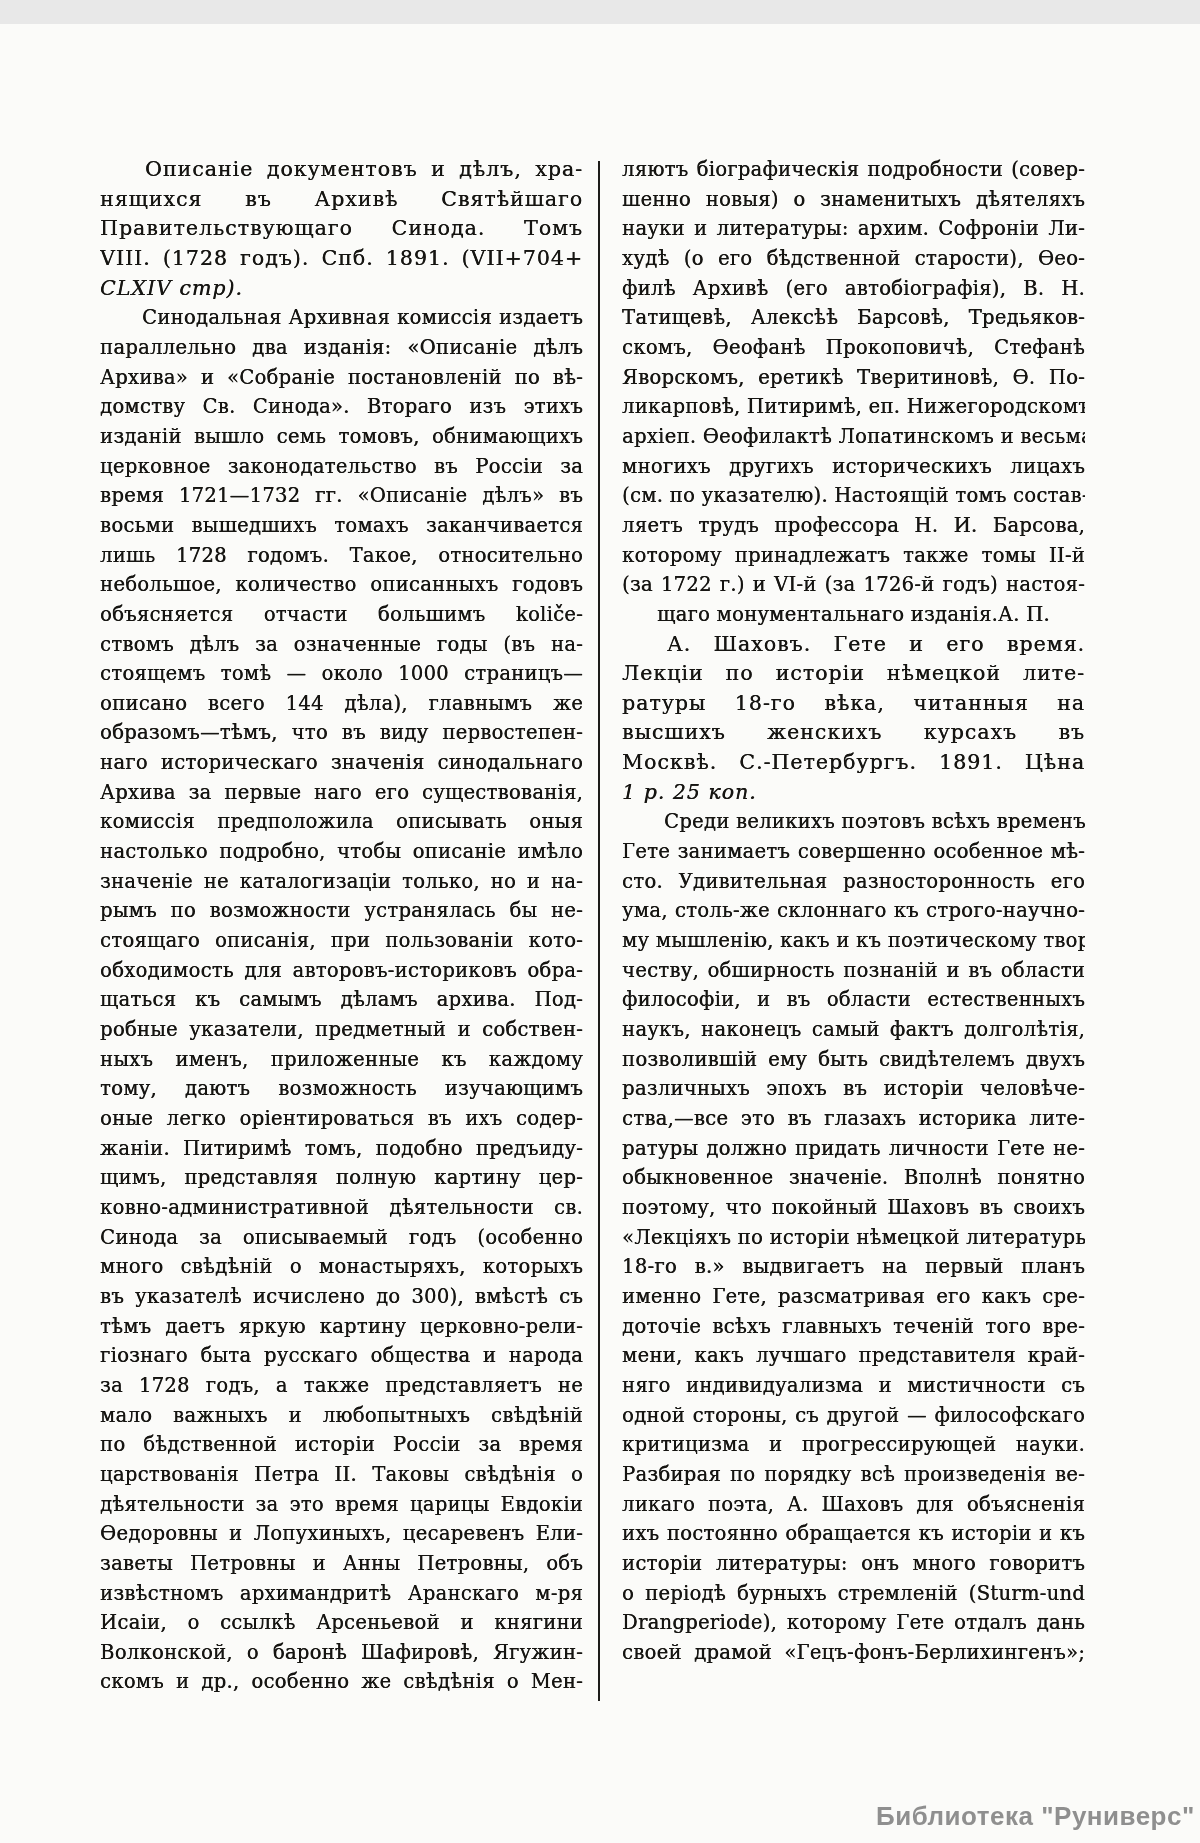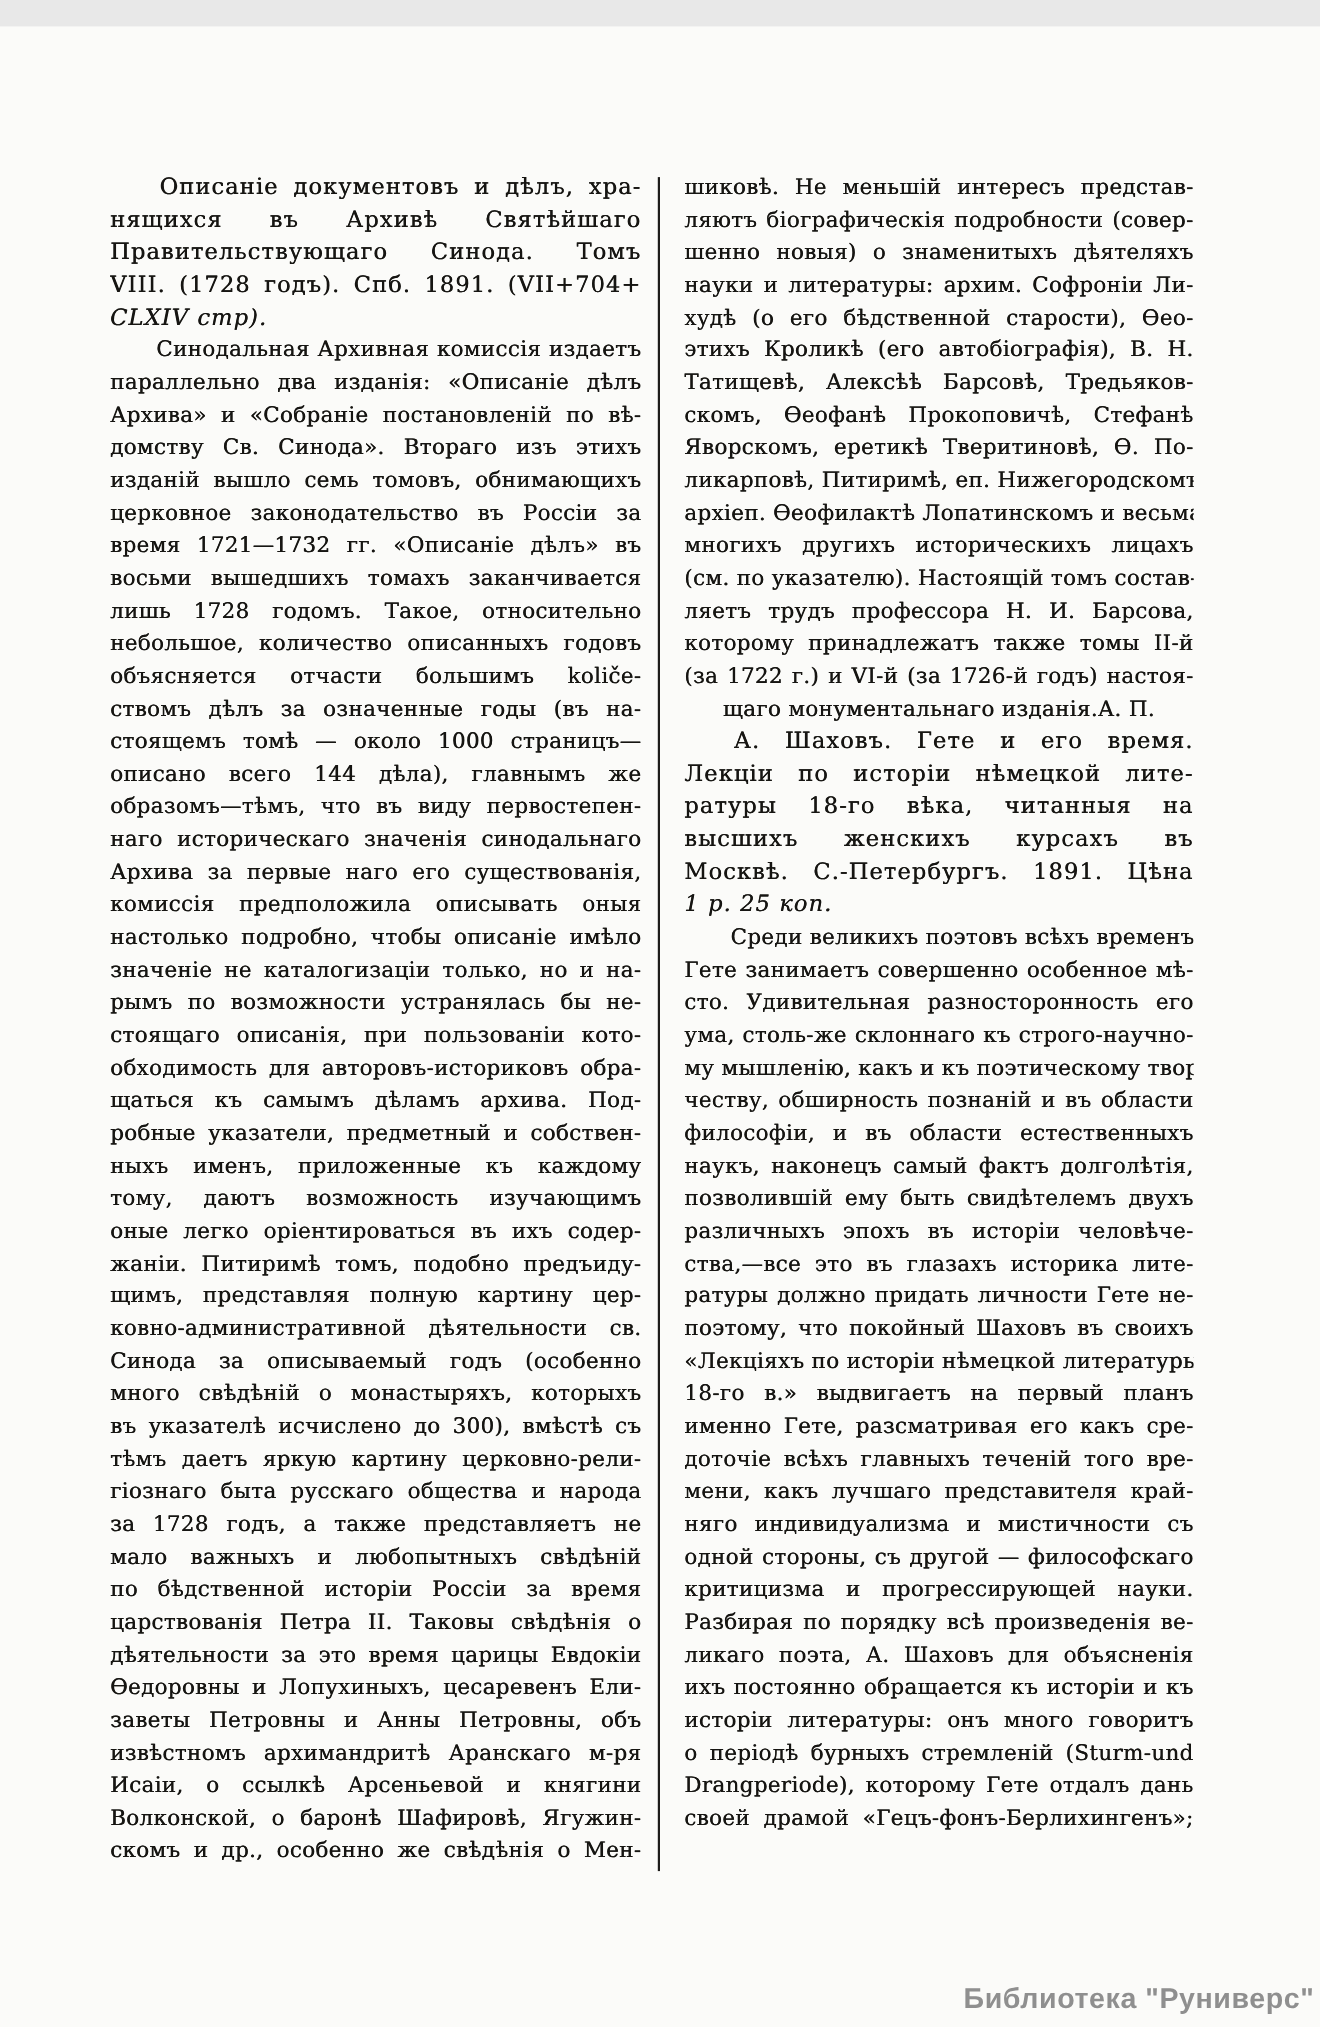--- a/index.html
+++ b/index.html
@@ -115,26 +115,25 @@
       <div class="line body">дѣятельности за это время царицы Евдокіи</div>
       <div class="line body">Ѳедоровны и Лопухиныхъ, цесаревенъ Ели-</div>
       <div class="line body">заветы Петровны и Анны Петровны, объ</div>
       <div class="line body">извѣстномъ архимандритѣ Аранскаго м-ря</div>
       <div class="line body">Исаіи, о ссылкѣ Арсеньевой и княгини</div>
       <div class="line body">Волконской, о баронѣ Шафировѣ, Ягужин-</div>
       <div class="line body">скомъ и др., особенно же свѣдѣнія о Мен-</div>
     </div>
   <div id="divider"></div>
   <div id="col-right" class="column">
-      <div class="line body">шиковѣ. Не меньшій интересъ представ-</div>
       <div class="line body">ляютъ біографическія подробности (совер-</div>
       <div class="line body">шенно новыя) о знаменитыхъ дѣятеляхъ</div>
       <div class="line body">науки и литературы: архим. Софроніи Ли-</div>
       <div class="line body">худѣ (о его бѣдственной старости), Ѳео-</div>
-      <div class="line body">этихъ Кроликѣ (его автобіографія), В. Н.</div>
+      <div class="line body">филѣ Архивѣ (его автобіографія), В. Н.</div>
       <div class="line body">Татищевѣ, Алексѣѣ Барсовѣ, Тредьяков-</div>
       <div class="line body">скомъ, Ѳеофанѣ Прокоповичѣ, Стефанѣ</div>
       <div class="line body">Яворскомъ, еретикѣ Тверитиновѣ, Ѳ. По-</div>
       <div class="line body">ликарповѣ, Питиримѣ, еп. Нижегородскомъ,</div>
       <div class="line body">архіеп. Ѳеофилактѣ Лопатинскомъ и весьма</div>
       <div class="line body">многихъ другихъ историческихъ лицахъ</div>
       <div class="line body">(см. по указателю). Настоящій томъ состав-</div>
       <div class="line body">ляетъ трудъ профессора Н. И. Барсова,</div>
       <div class="line body">которому принадлежатъ также томы II-й</div>
       <div class="line body">(за 1722 г.) и VI-й (за 1726-й годъ) настоя-</div>
@@ -153,20 +152,21 @@
       <div class="line body">сто. Удивительная разносторонность его</div>
       <div class="line body">ума, столь-же склоннаго къ строго-научно-</div>
       <div class="line body">му мышленію, какъ и къ поэтическому твор-</div>
       <div class="line body">честву, обширность познаній и въ области</div>
       <div class="line body">философіи, и въ области естественныхъ</div>
       <div class="line body">наукъ, наконецъ самый фактъ долголѣтія,</div>
       <div class="line body">позволившій ему быть свидѣтелемъ двухъ</div>
       <div class="line body">различныхъ эпохъ въ исторіи человѣче-</div>
       <div class="line body">ства,—все это въ глазахъ историка лите-</div>
       <div class="line body">ратуры должно придать личности Гете не-</div>
+      <div class="line body">обыкновенное значеніе. Вполнѣ понятно</div>
       <div class="line body">поэтому, что покойный Шаховъ въ своихъ</div>
       <div class="line body">«Лекціяхъ по исторіи нѣмецкой литературы</div>
       <div class="line body">18-го в.» выдвигаетъ на первый планъ</div>
       <div class="line body">именно Гете, разсматривая его какъ сре-</div>
       <div class="line body">доточіе всѣхъ главныхъ теченій того вре-</div>
       <div class="line body">мени, какъ лучшаго представителя край-</div>
       <div class="line body">няго индивидуализма и мистичности съ</div>
       <div class="line body">одной стороны, съ другой — философскаго</div>
       <div class="line body">критицизма и прогрессирующей науки.</div>
       <div class="line body">Разбирая по порядку всѣ произведенія ве-</div>

